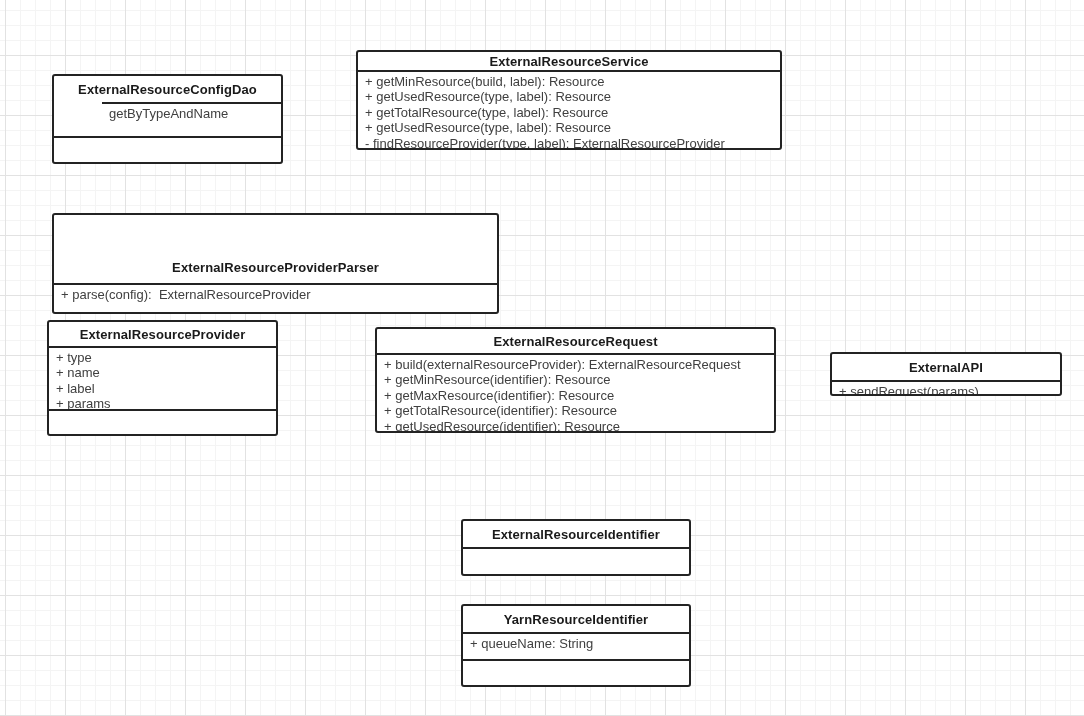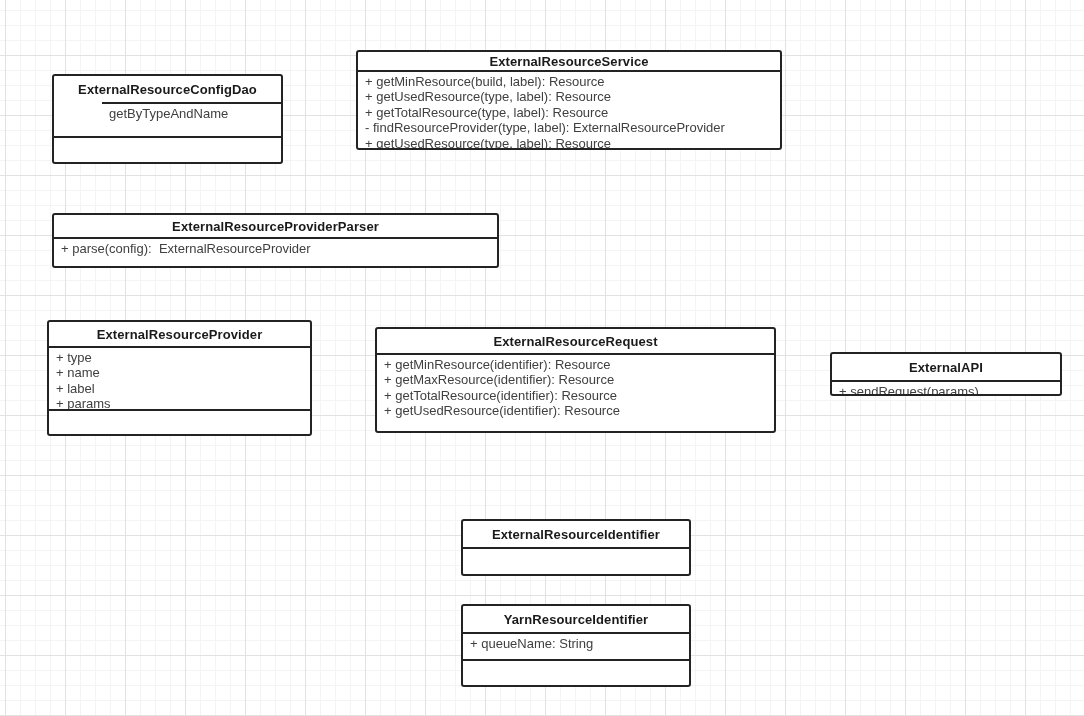--- a/index.html
+++ b/index.html
@@ -63,46 +63,47 @@
     </div>
     <div class="uml-comp" style="height:26px;"></div>
   </div>
 
   <div class="uml-class" style="left:356px; top:50px; width:426px;">
     <div class="uml-title" style="height:18px;">ExternalResourceService</div>
     <div class="uml-comp" style="height:78px;">
       <div class="uml-member">+ getMinResource(build, label): Resource</div>
       <div class="uml-member">+ getUsedResource(type, label): Resource</div>
       <div class="uml-member">+ getTotalResource(type, label): Resource</div>
+      <div class="uml-member">+ getUsedResource(type, label): Resource</div>
       <div class="uml-member">- findResourceProvider(type, label): ExternalResourceProvider</div>
-      <div class="uml-member">+ getUsedResource(type, label): Resource</div>
     </div>
   </div>
 
   <div class="uml-class" style="left:52px; top:213px; width:447px;">
-    <div class="uml-title" style="height:22px;">ExternalResourceProviderParser</div>
+    <div class="uml-title" style="height:32px;margin-top:36px;">ExternalResourceProviderParser</div>
     <div class="uml-comp" style="height:29px;">
       <div class="uml-member">+ parse(config):  ExternalResourceProvider</div>
     </div>
   </div>
 
-  <div class="uml-class" style="left:47px; top:320px; width:265px;">
+  <div class="uml-class" style="left:47px; top:320px; width:231px;">
     <div class="uml-title" style="height:24px;">ExternalResourceProvider</div>
     <div class="uml-comp" style="height:63px;">
       <div class="uml-member">+ type</div>
       <div class="uml-member">+ name</div>
       <div class="uml-member">+ label</div>
       <div class="uml-member">+ params</div>
     </div>
     <div class="uml-comp" style="height:25px;"></div>
   </div>
 
   <div class="uml-class" style="left:375px; top:327px; width:401px;">
     <div class="uml-title" style="height:24px;">ExternalResourceRequest</div>
     <div class="uml-comp" style="height:78px;">
+      <div class="uml-member">+ build(externalResourceProvider): ExternalResourceRequest</div>
       <div class="uml-member">+ getMinResource(identifier): Resource</div>
       <div class="uml-member">+ getMaxResource(identifier): Resource</div>
       <div class="uml-member">+ getTotalResource(identifier): Resource</div>
       <div class="uml-member">+ getUsedResource(identifier): Resource</div>
     </div>
   </div>
 
   <div class="uml-class" style="left:830px; top:352px; width:232px;">
     <div class="uml-title" style="height:26px;">ExternalAPI</div>
     <div class="uml-comp" style="height:14px;">

